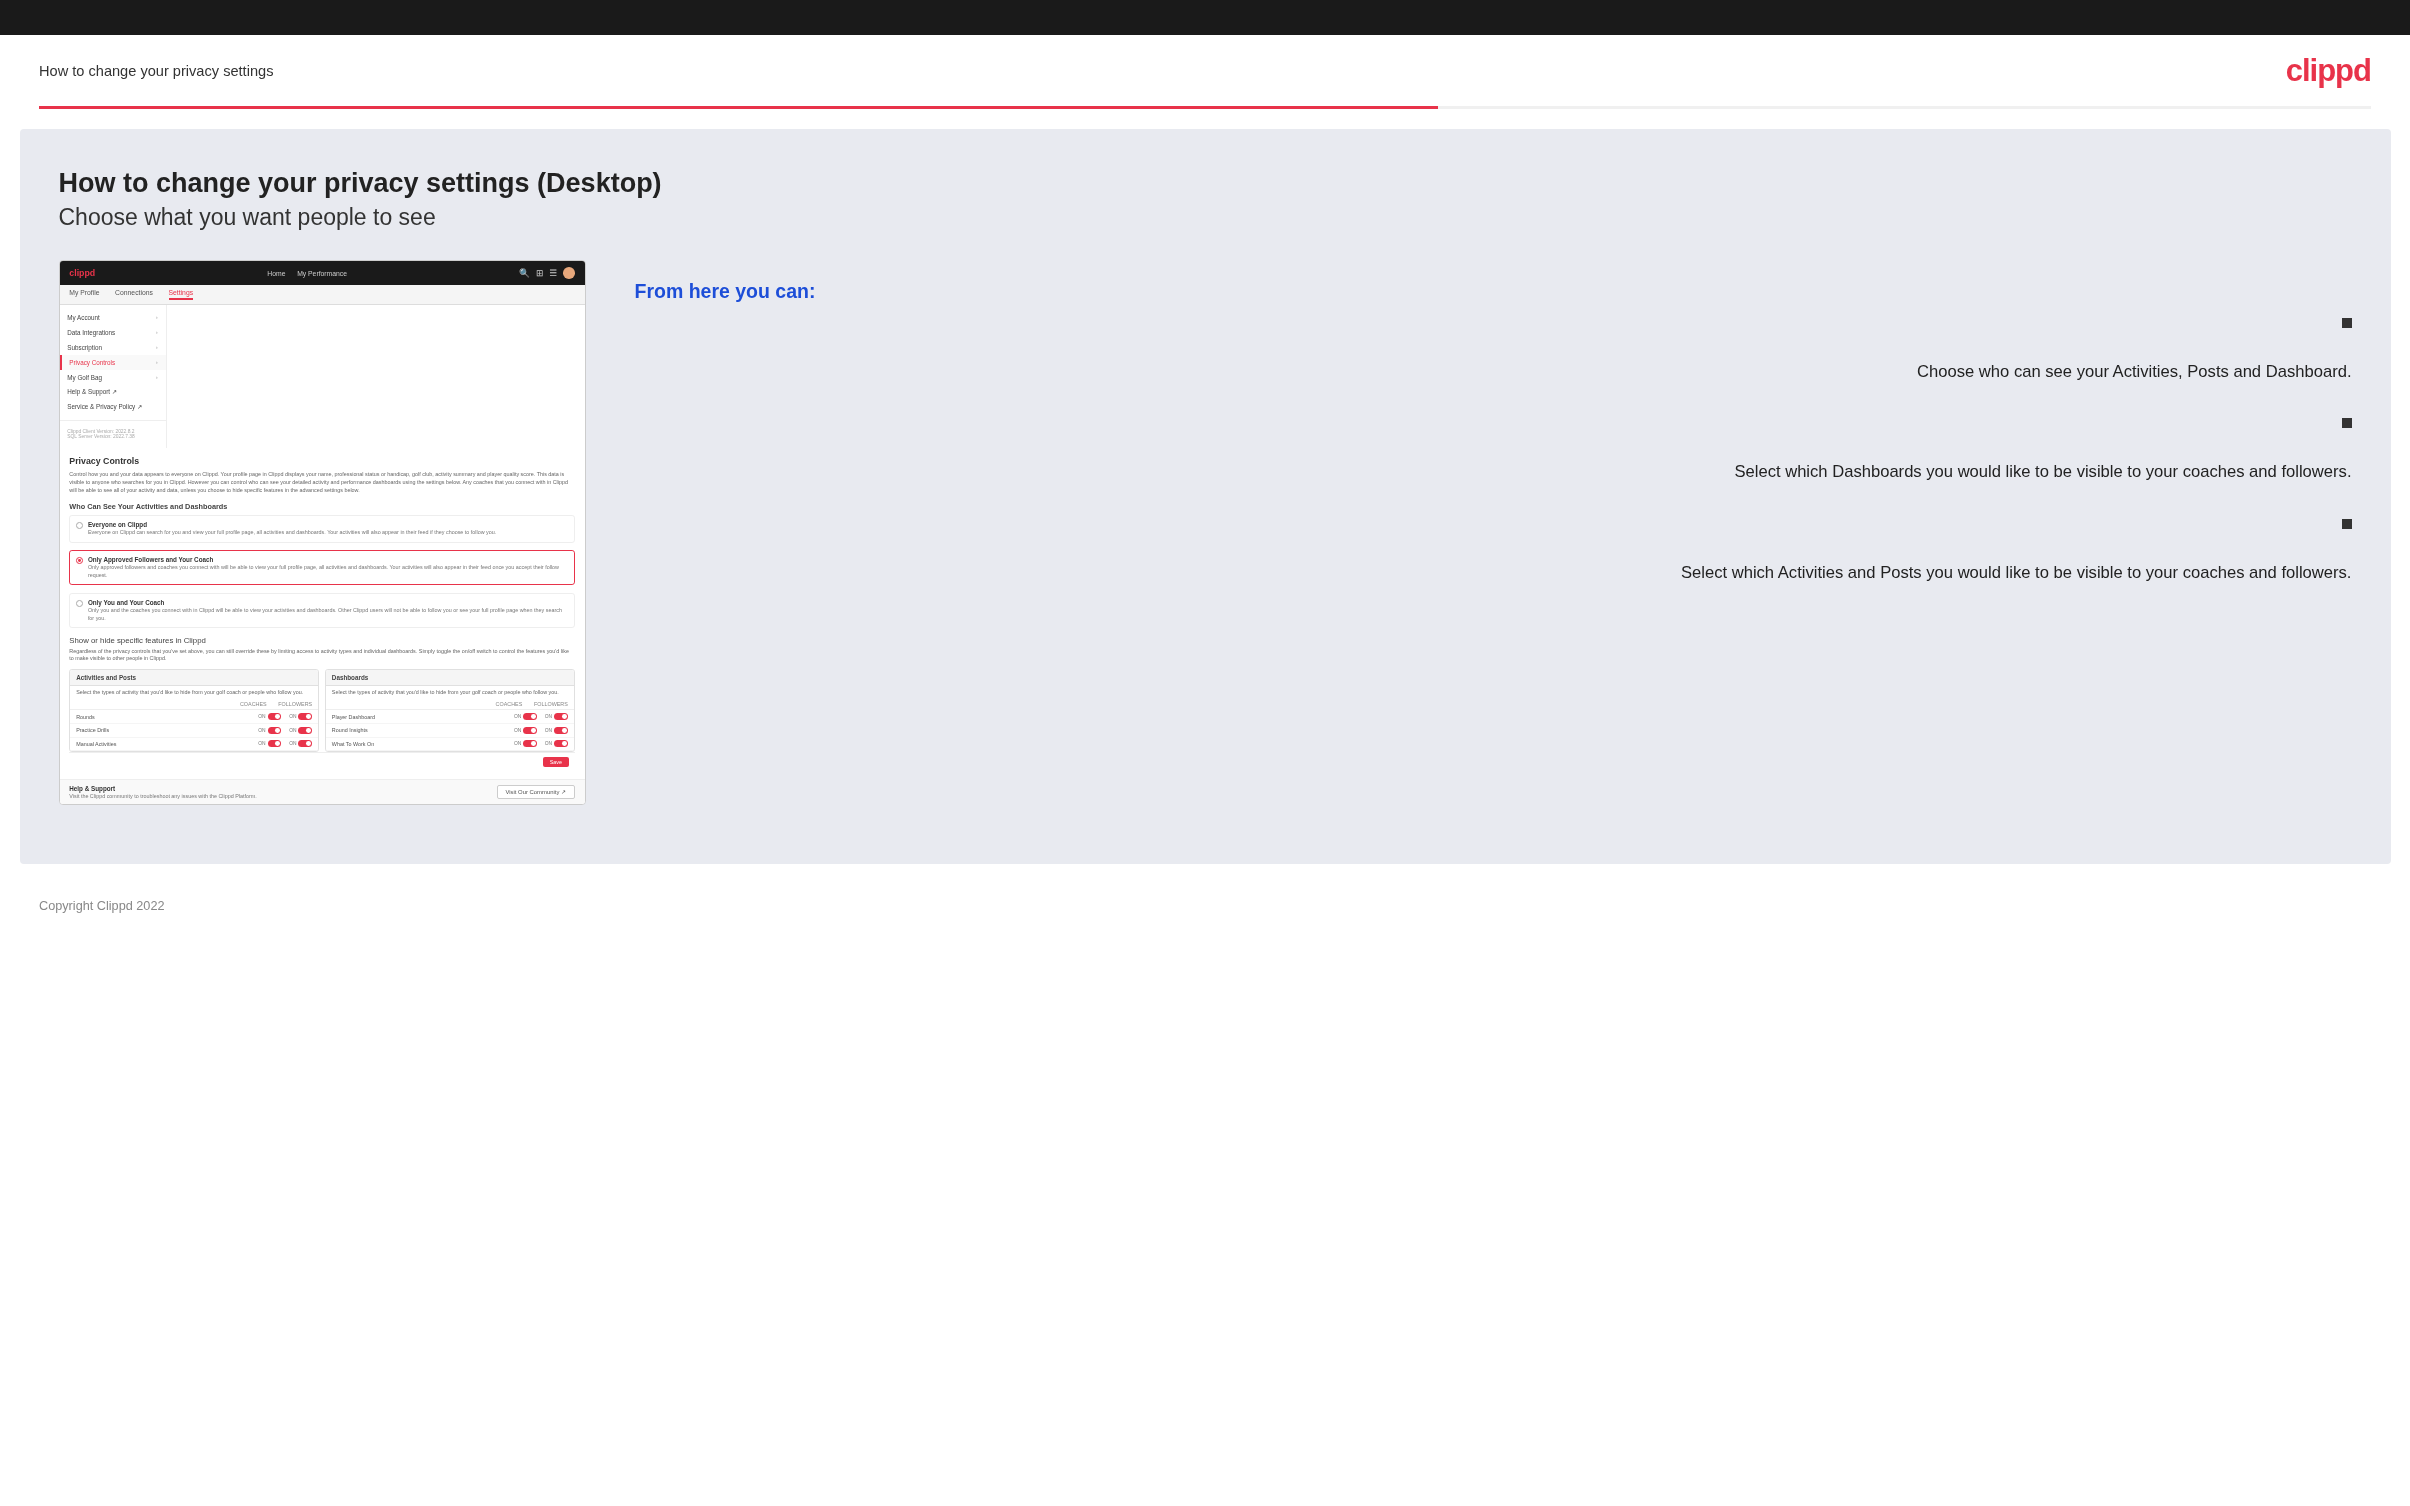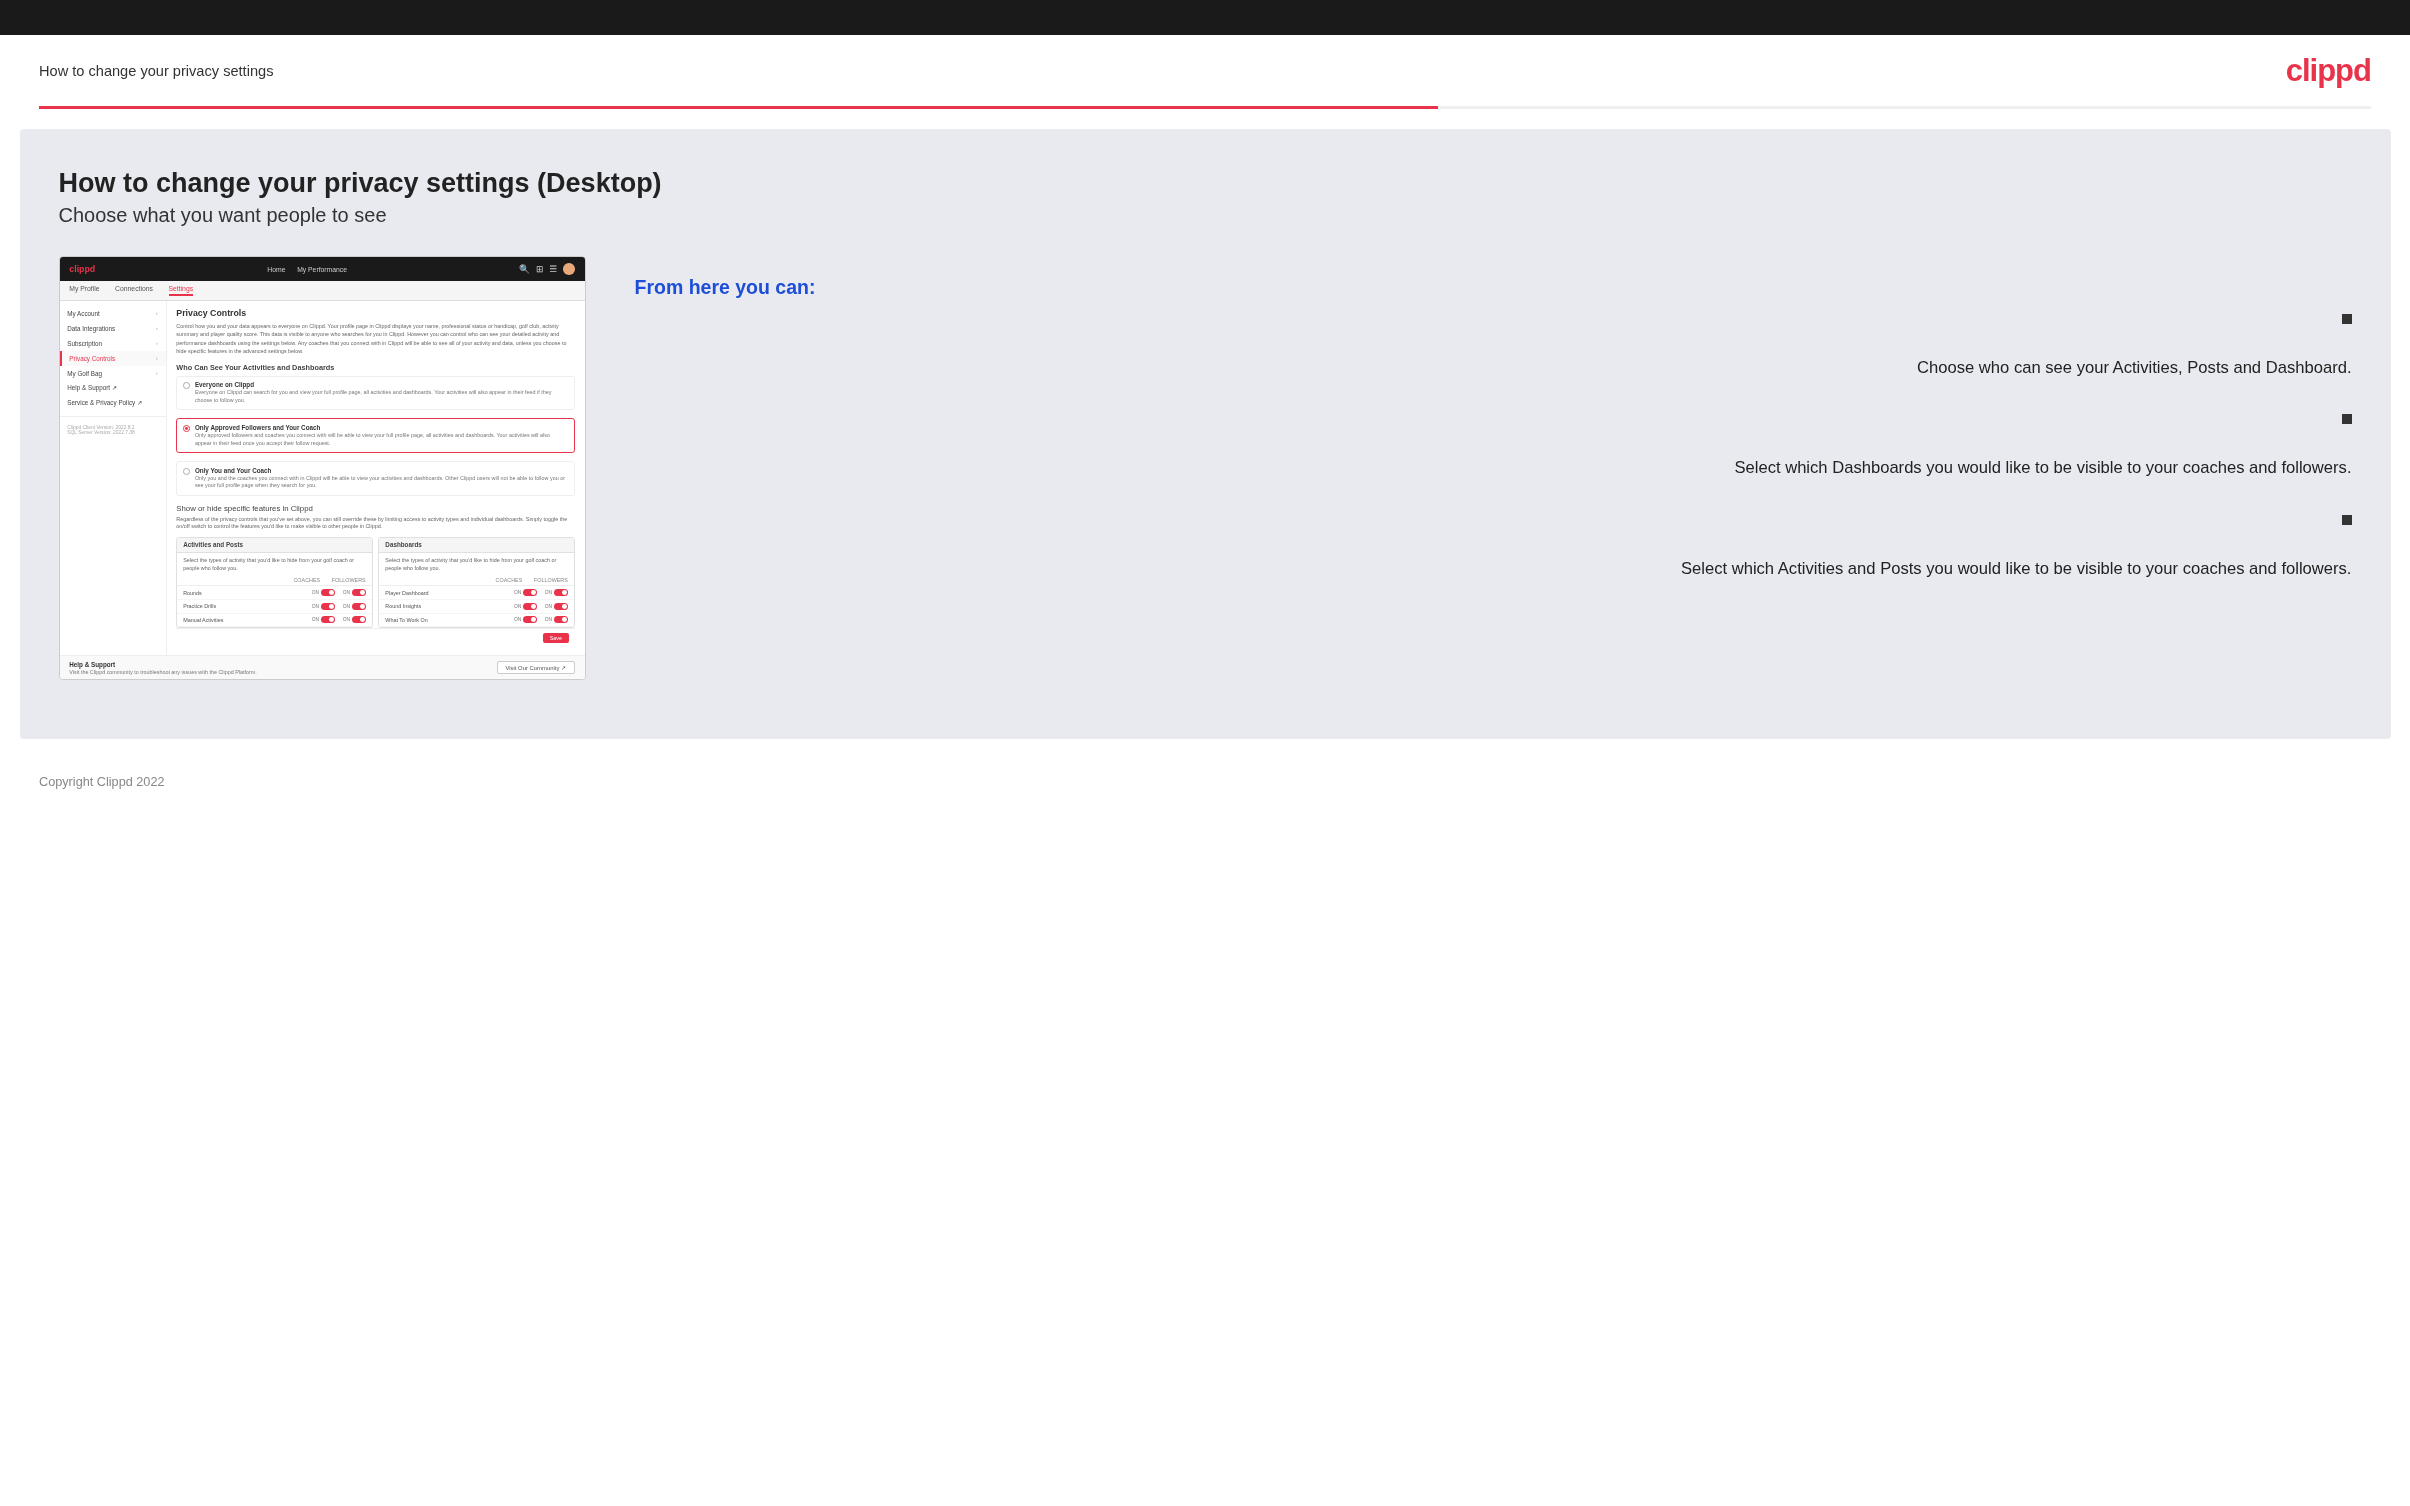--- a/index.html
+++ b/index.html
@@ -52,21 +52,21 @@
       border-radius: 3.9px;
     }
 
     .page-heading {
       font-size: 27px;
       font-weight: 700;
       color: #222;
       margin-bottom: 5.9px;
     }
     .page-subheading {
-      font-size: 20px;
+      font-size: 23px;
       font-weight: 400;
       color: #333;
       margin-bottom: 29px;
     }
 
     
     .two-col {
       display: flex;
       gap: 49px;
       align-items: flex-start;
@@ -134,20 +134,21 @@
     .mockup-subnav .active {
       color: #e8334a;
       border-bottom: 2px solid #e8334a;
       padding-bottom: 2px;
     }
 
     
     .mockup-body {
       display: flex;
       background: #fff;
+      flex-direction: column;
     }
 
     
     .mockup-sidebar {
       width: 107px;
       background: #fff;
       border-right: 1px solid #eee;
       padding: 5.9px 0;
       flex-shrink: 0;
     }

